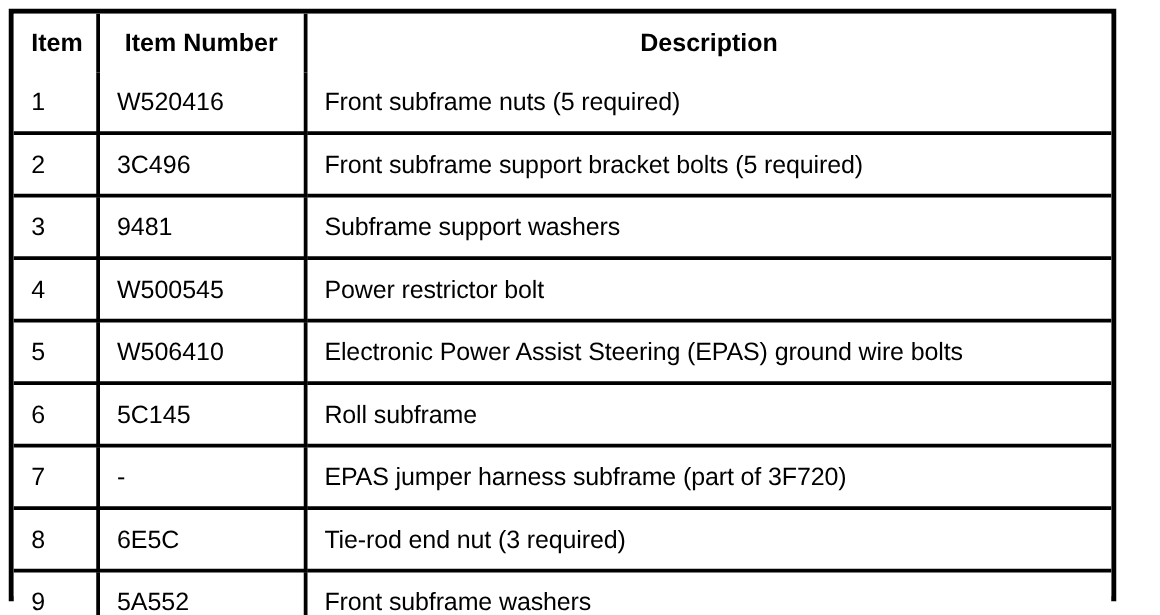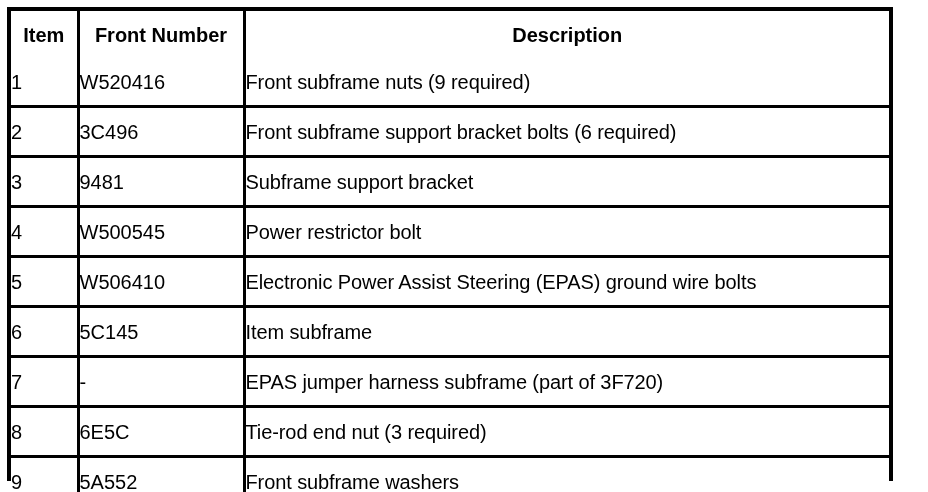--- a/index.html
+++ b/index.html
@@ -45,21 +45,21 @@
 
   table.parts-table col.col-item { width: 67px; }
   table.parts-table col.col-part { width: 166px; }
   table.parts-table col.col-desc { width: auto; }
 
   table.parts-table th,
   table.parts-table td {
     border: 0;
     border-bottom: 3px solid #000000;
     border-right: 3px solid #000000;
-    padding: 0 0;
+    padding: 0 14px;
     margin: 0;
     height: 47px;
     vertical-align: middle;
     font-size: 20px;
     line-height: 22px;
     font-weight: normal;
     color: #000000;
     white-space: nowrap;
     overflow: hidden;
   }
@@ -99,55 +99,55 @@
     <table class="parts-table">
       <colgroup>
         <col class="col-item">
         <col class="col-part">
         <col class="col-desc">
       </colgroup>
 
       <thead>
         <tr>
           <th class="cell-item-head">Item</th>
-          <th class="cell-part-head">Front Number</th>
+          <th class="cell-part-head">Item Number</th>
           <th class="cell-desc-head">Description</th>
         </tr>
       </thead>
 
       <tbody>
         <tr>
           <td class="cell-item">1</td>
           <td class="cell-part">W520416</td>
-          <td class="cell-desc">Front subframe nuts (9 required)</td>
+          <td class="cell-desc">Front subframe nuts (5 required)</td>
         </tr>
         <tr>
           <td class="cell-item">2</td>
           <td class="cell-part">3C496</td>
-          <td class="cell-desc">Front subframe support bracket bolts (6 required)</td>
+          <td class="cell-desc">Front subframe support bracket bolts (5 required)</td>
         </tr>
         <tr>
           <td class="cell-item">3</td>
           <td class="cell-part">9481</td>
-          <td class="cell-desc">Subframe support bracket</td>
+          <td class="cell-desc">Subframe support washers</td>
         </tr>
         <tr>
           <td class="cell-item">4</td>
           <td class="cell-part">W500545</td>
           <td class="cell-desc">Power restrictor bolt</td>
         </tr>
         <tr>
           <td class="cell-item">5</td>
           <td class="cell-part">W506410</td>
           <td class="cell-desc">Electronic Power Assist Steering (EPAS) ground wire bolts</td>
         </tr>
         <tr>
           <td class="cell-item">6</td>
           <td class="cell-part">5C145</td>
-          <td class="cell-desc">Item subframe</td>
+          <td class="cell-desc">Roll subframe</td>
         </tr>
         <tr>
           <td class="cell-item">7</td>
           <td class="cell-part">-</td>
           <td class="cell-desc">EPAS jumper harness subframe (part of 3F720)</td>
         </tr>
         <tr>
           <td class="cell-item">8</td>
           <td class="cell-part">6E5C</td>
           <td class="cell-desc">Tie-rod end nut (3 required)</td>

